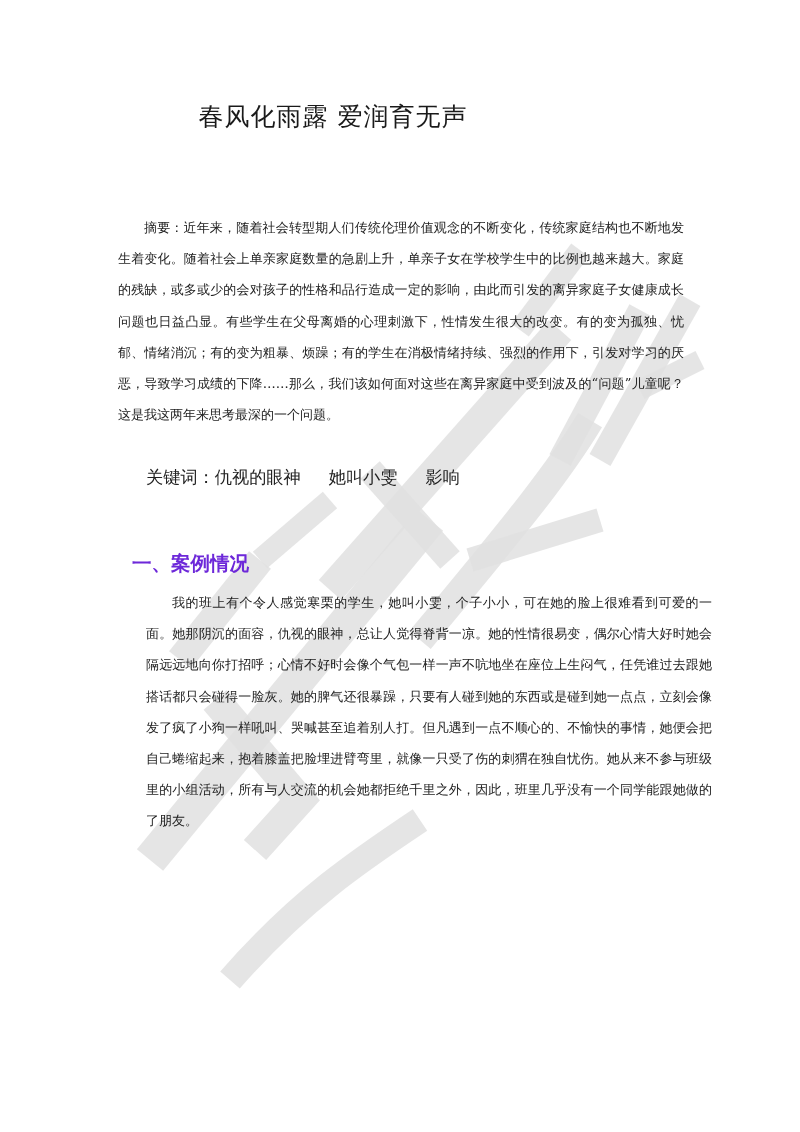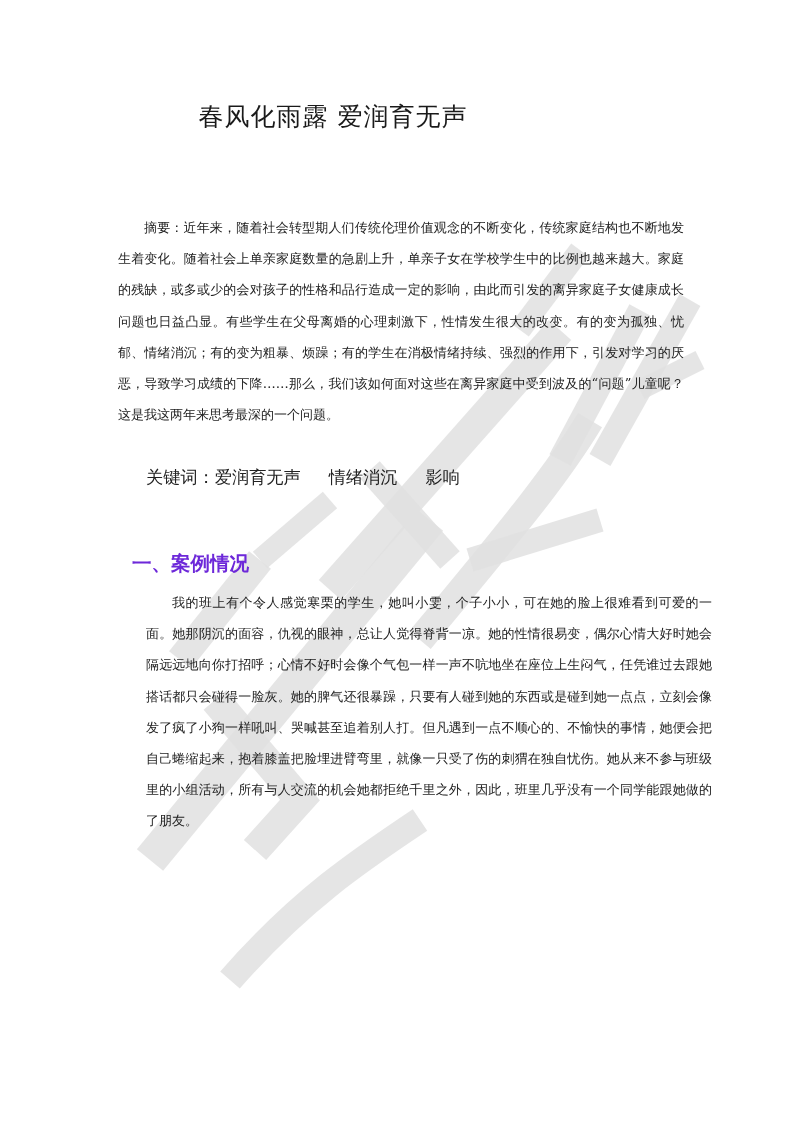--- a/index.html
+++ b/index.html
@@ -108,21 +108,21 @@
     </g>
   </svg>
 
   <div class="title">春风化雨露  爱润育无声</div>
 
   <div class="body-text abstract">
     <p class="para">摘要：近年来，随着社会转型期人们传统伦理价值观念的不断变化，传统家庭结构也不断地发生着变化。随着社会上单亲家庭数量的急剧上升，单亲子女在学校学生中的比例也越来越大。家庭的残缺，或多或少的会对孩子的性格和品行造成一定的影响，由此而引发的离异家庭子女健康成长问题也日益凸显。有些学生在父母离婚的心理刺激下，性情发生很大的改变。有的变为孤独、忧郁、情绪消沉；有的变为粗暴、烦躁；有的学生在消极情绪持续、强烈的作用下，引发对学习的厌恶，导致学习成绩的下降……那么，我们该如何面对这些在离异家庭中受到波及的“问题”儿童呢？这是我这两年来思考最深的一个问题。</p>
   </div>
 
   <div class="keywords">
-    <span>关键词：</span><span class="kw">爱润育无声</span><span class="kw">情绪消沉</span><span class="kw">影响</span>
+    <span>关键词：</span><span class="kw">仇视的眼神</span><span class="kw">她叫小雯</span><span class="kw">影响</span>
   </div>
 
   <div class="section-heading">一、案例情况</div>
 
   <div class="body-text case-body">
     <p class="para">我的班上有个令人感觉寒栗的学生，她叫小雯，个子小小，可在她的脸上很难看到可爱的一面。她那阴沉的面容，仇视的眼神，总让人觉得脊背一凉。她的性情很易变，偶尔心情大好时她会隔远远地向你打招呼；心情不好时会像个气包一样一声不吭地坐在座位上生闷气，任凭谁过去跟她搭话都只会碰得一脸灰。她的脾气还很暴躁，只要有人碰到她的东西或是碰到她一点点，立刻会像发了疯了小狗一样吼叫、哭喊甚至追着别人打。但凡遇到一点不顺心的、不愉快的事情，她便会把自己蜷缩起来，抱着膝盖把脸埋进臂弯里，就像一只受了伤的刺猬在独自忧伤。她从来不参与班级里的小组活动，所有与人交流的机会她都拒绝千里之外，因此，班里几乎没有一个同学能跟她做的了朋友。</p>
   </div>
 
 </div>
 

